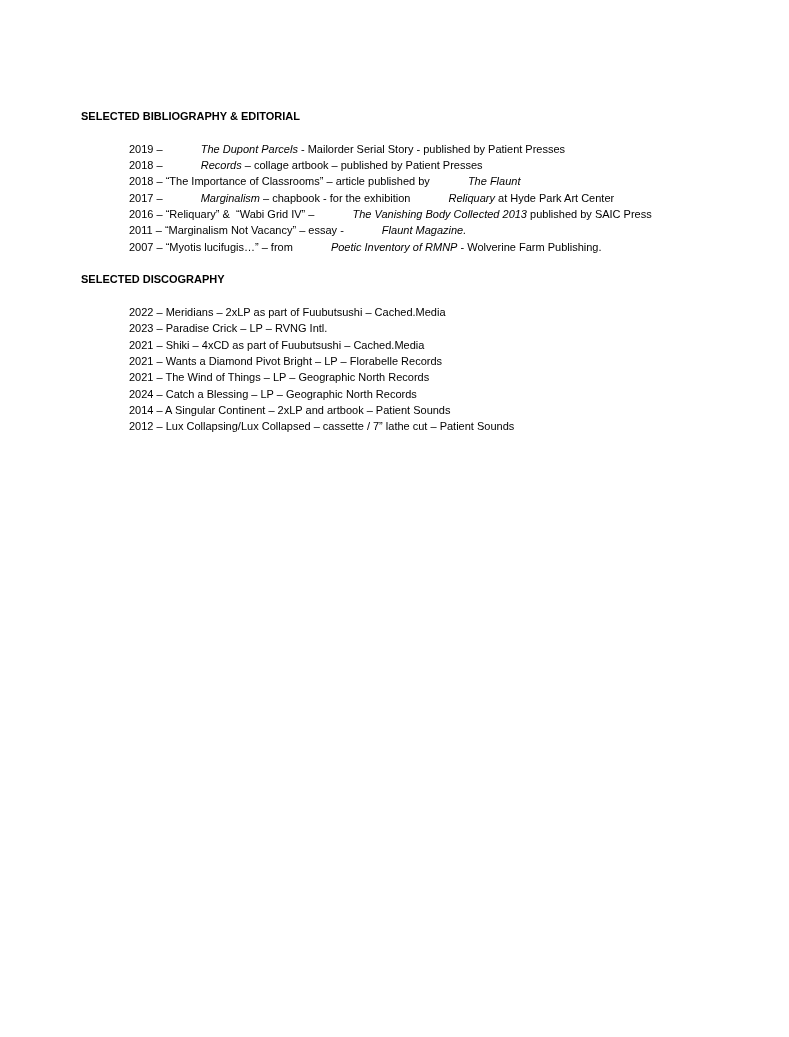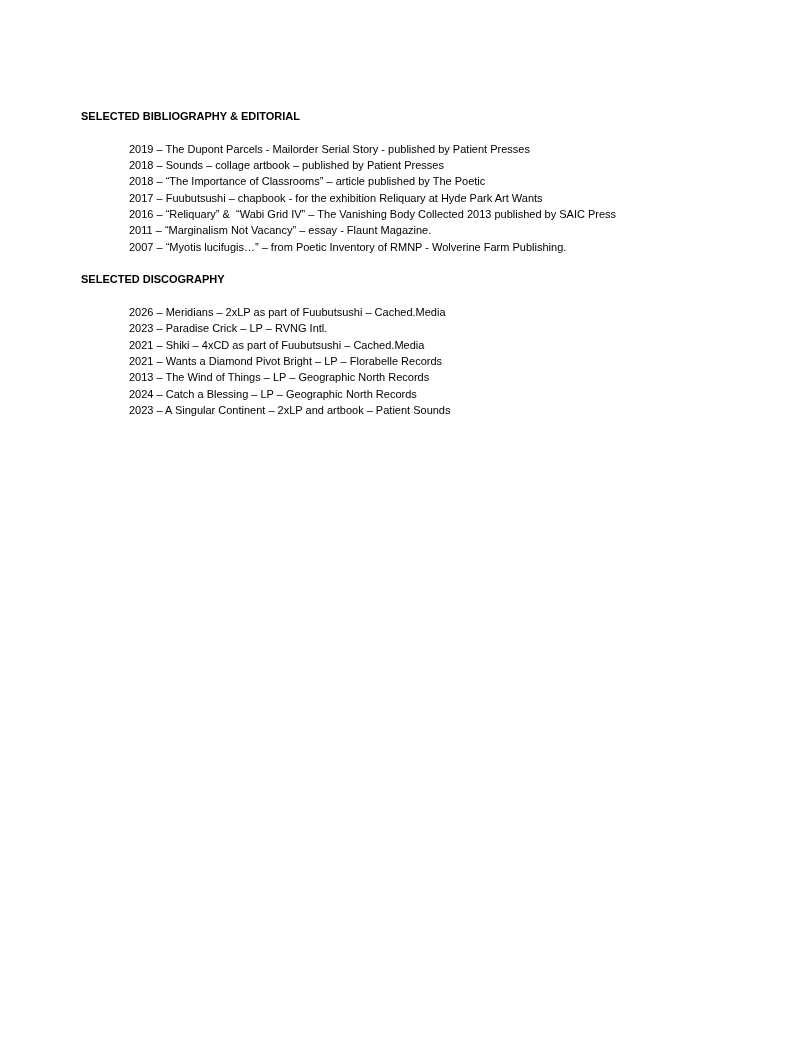--- a/index.html
+++ b/index.html
@@ -31,46 +31,49 @@
     line-height: 16.33px;
     white-space: pre-wrap;
   }
   .list {
     margin: 16.33px 0 16.33px 48px;
   }
   .line {
     white-space: pre-wrap;
   }
   .italic {
+    font-style: italic;
+    margin-left: 35px;
   }
 </style>
 </head>
 <body>
 
 <div class="page">
 
   <section>
     <h2 class="heading">SELECTED BIBLIOGRAPHY &amp; EDITORIAL</h2>
     <div class="list">
         <div class="line"><span>2019 – </span><span class="italic">The Dupont Parcels</span><span> - Mailorder Serial Story - published by Patient Presses</span></div>
-        <div class="line"><span>2018 – </span><span class="italic">Sounds</span><span> – collage artbook – published by Patient Presses</span></div>
-        <div class="line"><span>2018 – “The Importance of Classrooms” – article published by </span><span class="italic">The Poetic</span></div>
-        <div class="line"><span>2017 – </span><span class="italic">Fuubutsushi</span><span> – chapbook - for the exhibition </span><span class="italic">Reliquary</span><span> at Hyde Park Art Wants</span></div>
+        <div class="line"><span>2018 – </span><span class="italic">Records</span><span> – collage artbook – published by Patient Presses</span></div>
+        <div class="line"><span>2018 – “The Importance of Classrooms” – article published by </span><span class="italic">The Flaunt</span></div>
+        <div class="line"><span>2017 – </span><span class="italic">Marginalism</span><span> – chapbook - for the exhibition </span><span class="italic">Reliquary</span><span> at Hyde Park Art Center</span></div>
         <div class="line"><span>2016 – “Reliquary” &amp;  “Wabi Grid IV” – </span><span class="italic">The Vanishing Body Collected 2013</span><span> published by SAIC Press</span></div>
         <div class="line"><span>2011 – “Marginalism Not Vacancy” – essay - </span><span class="italic">Flaunt Magazine.</span></div>
         <div class="line"><span>2007 – “Myotis lucifugis…” – from </span><span class="italic">Poetic Inventory of RMNP</span><span> - Wolverine Farm Publishing.</span></div>
       </div>
   </section>
 
   <section>
     <h2 class="heading">SELECTED DISCOGRAPHY</h2>
     <div class="list">
-        <div class="line"><span>2026 – Meridians – 2xLP as part of Fuubutsushi – Cached.Media</span></div>
+        <div class="line"><span>2022 – Meridians – 2xLP as part of Fuubutsushi – Cached.Media</span></div>
         <div class="line"><span>2023 – Paradise Crick – LP – RVNG Intl.</span></div>
         <div class="line"><span>2021 – Shiki – 4xCD as part of Fuubutsushi – Cached.Media</span></div>
         <div class="line"><span>2021 – Wants a Diamond Pivot Bright – LP – Florabelle Records</span></div>
-        <div class="line"><span>2013 – The Wind of Things – LP – Geographic North Records</span></div>
+        <div class="line"><span>2021 – The Wind of Things – LP – Geographic North Records</span></div>
         <div class="line"><span>2024 – Catch a Blessing – LP – Geographic North Records</span></div>
-        <div class="line"><span>2023 – A Singular Continent – 2xLP and artbook – Patient Sounds</span></div>
+        <div class="line"><span>2014 – A Singular Continent – 2xLP and artbook – Patient Sounds</span></div>
+        <div class="line"><span>2012 – Lux Collapsing/Lux Collapsed – cassette / 7” lathe cut – Patient Sounds</span></div>
       </div>
   </section>
 
 </div>
 
 </body></html>

